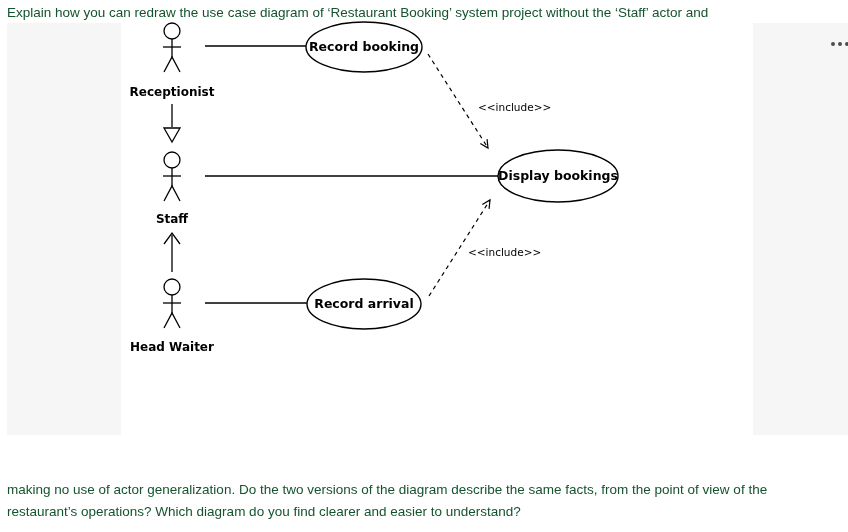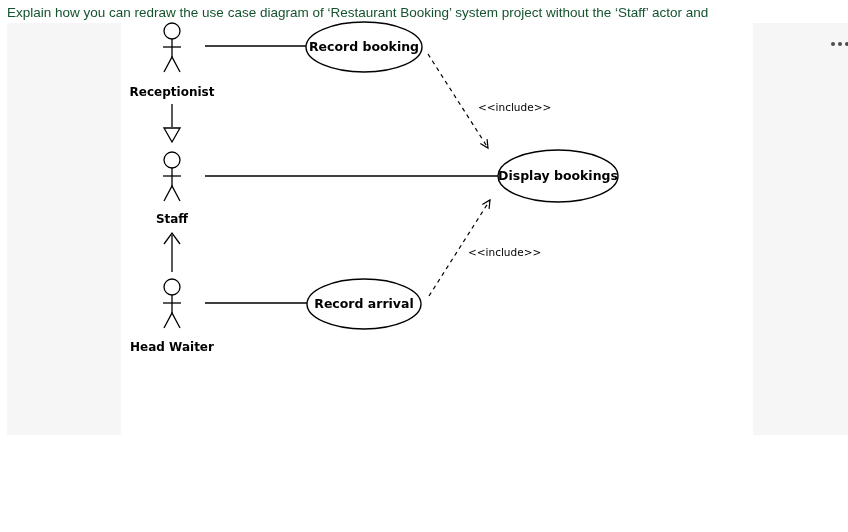--- a/index.html
+++ b/index.html
@@ -146,13 +146,15 @@
     <text class="inc-label" x="357" y="91">&lt;&lt;include&gt;&gt;</text>
   </g>
 
   <g>
     <line class="dashed" x1="308" y1="276" x2="369" y2="180" marker-end="url(#openArrow)"></line>
     <text class="inc-label" x="347" y="236">&lt;&lt;include&gt;&gt;</text>
   </g>
 </svg>
 
 <div class="q-text" id="question-bottom">
+  <div>making no use of actor generalization. Do the two versions of the diagram describe the same facts, from the point of view of the</div>
+  <div>restaurant’s operations? Which diagram do you find clearer and easier to understand?</div>
 </div>
 
 </body></html>

